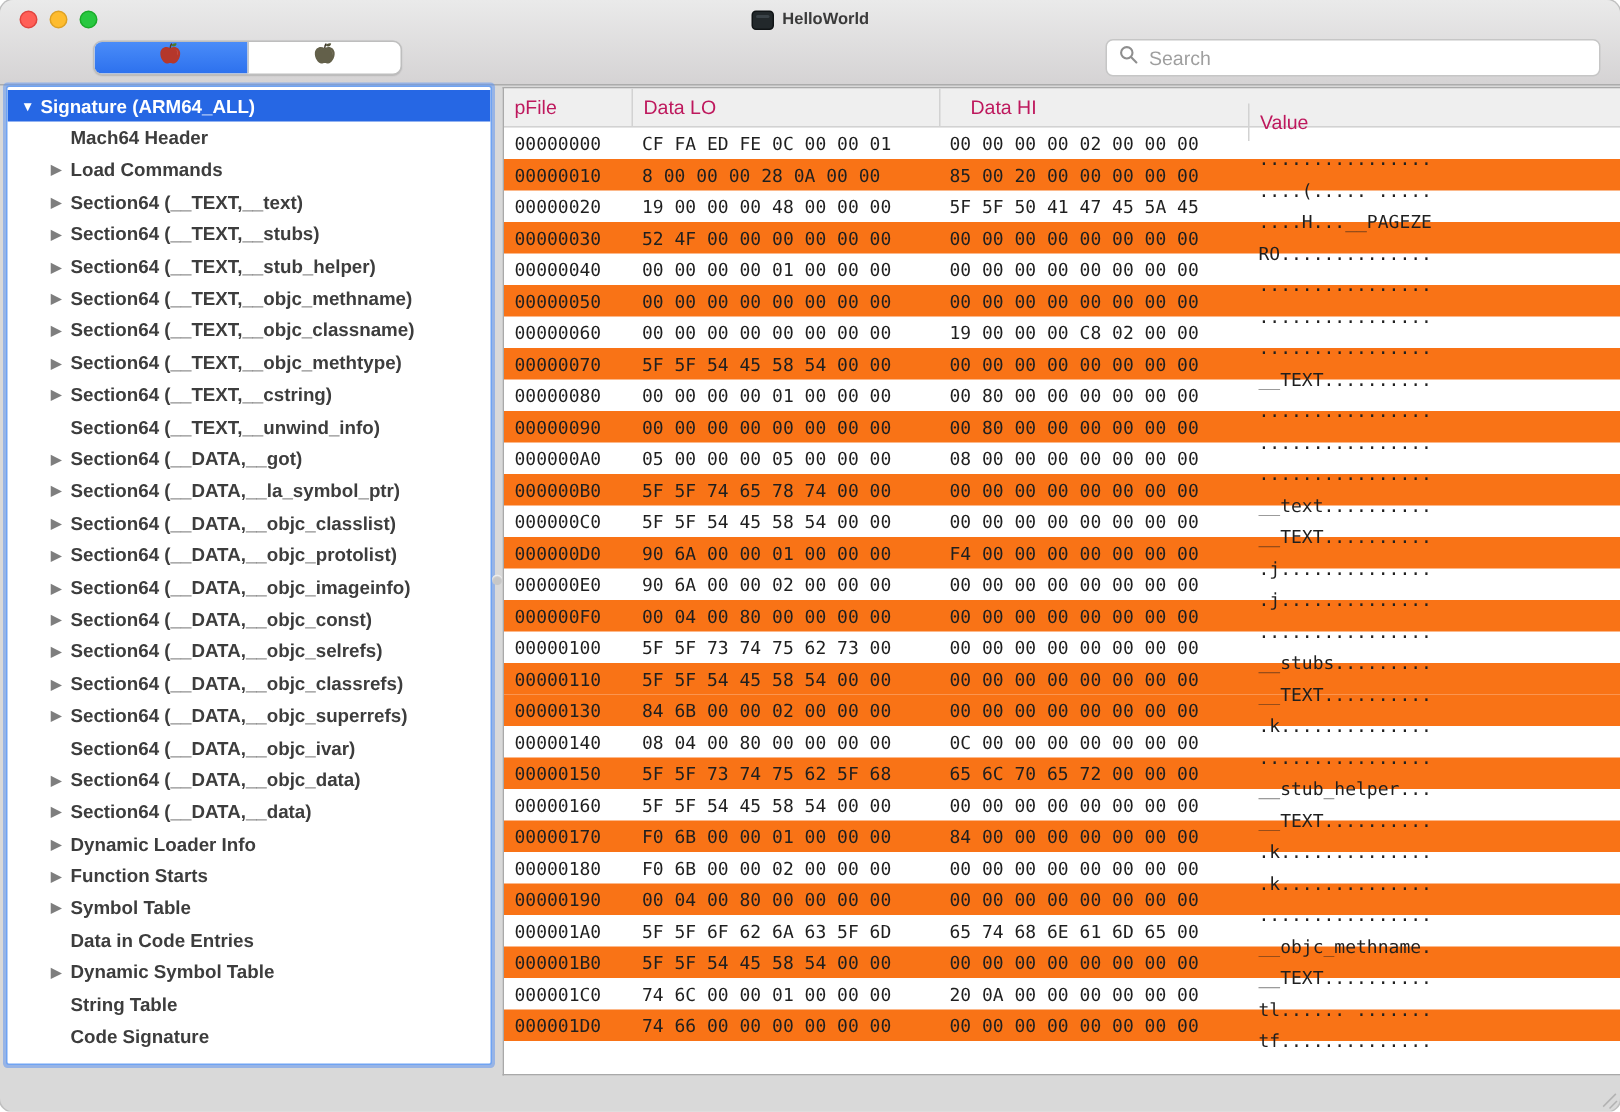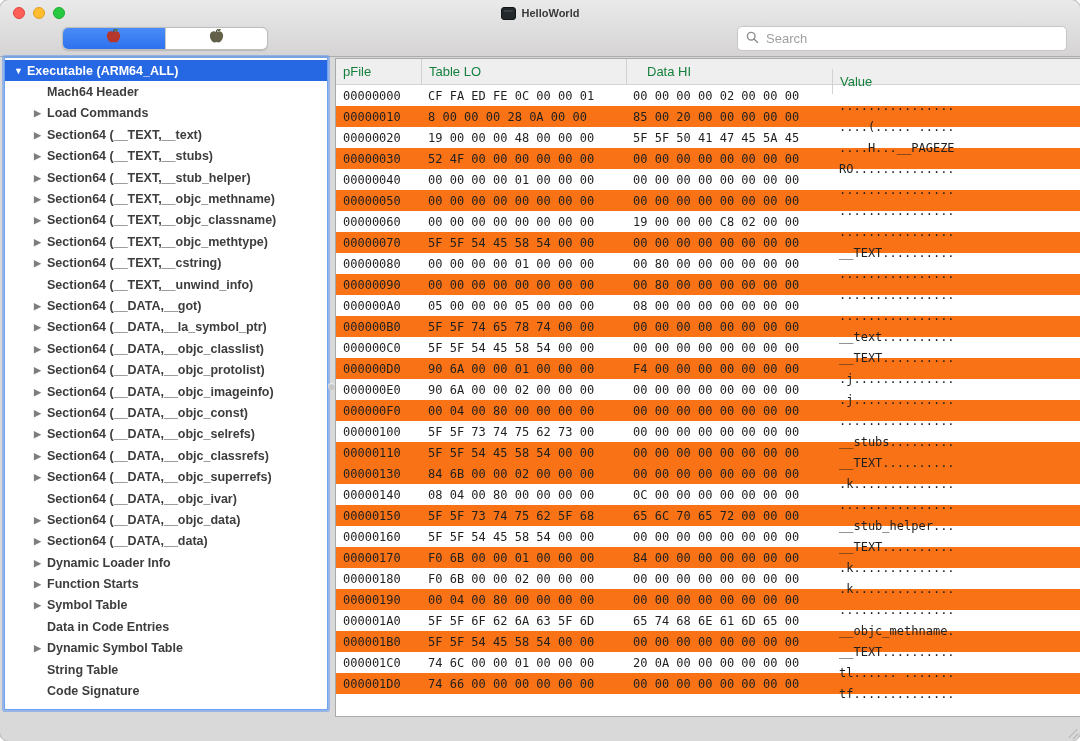--- a/index.html
+++ b/index.html
@@ -60,21 +60,21 @@
   
   .splitter-dimple{position:absolute;left:328px;top:383px;width:7px;height:7px;
     border-radius:50%;background:#C7C7C7;box-shadow:inset 0 1px 1px rgba(255,255,255,.8);}
   
   .table{
     position:absolute;left:335px;top:58px;width:745px;height:659px;
     background:#FFFFFF;border:1px solid #A9A9A9;border-right:none;
     overflow:hidden;
   }
   .thead{display:flex;height:26px;background:#EFEFEF;border-bottom:1px solid #D2D2D2;
-    font-size:13px;color:#15803d;align-items:center;}
+    font-size:13px;color:#be185d;align-items:center;}
   .th{padding-left:7px;height:100%;display:flex;align-items:center;}
   .th + .th{border-left:1px solid #D2D2D2;}
   .w-pfile{width:85px;flex:0 0 85px;}
   .w-lo{width:205px;flex:0 0 205px;}
   .w-hi{width:206px;flex:0 0 206px;padding-left:20px;}
   .w-val{flex:1;margin-top:20px;}
   .tbody{font-family:"DejaVu Sans Mono","Liberation Mono",monospace;
     font-size:12px;color:#1F1F1F;}
   .hex-row{display:flex;height:21px;align-items:center;white-space:pre;}
   .hex-row.odd{background:#f97316;}
@@ -132,21 +132,21 @@
         </span>
         <input class="search-input" type="text" placeholder="Search" style="">
       </div>
     </div>
   </div>
 
   <div class="sidebar" id="tree">
       <div class="tree-row selected">
         <span class="indent" style="width: 8px;"></span>
         <span class="disclosure">▼</span>
-        <span>Executable (ARM64_ALL)</span>
+        <span>Signature (ARM64_ALL)</span>
       </div>
       <div class="tree-row">
         <span class="indent" style="width: 28px;"></span>
         <span class="disclosure"></span>
         <span>Mach64 Header</span>
       </div>
       <div class="tree-row">
         <span class="indent" style="width: 28px;"></span>
         <span class="disclosure">▶</span>
         <span>Load Commands</span>
@@ -285,21 +285,21 @@
         <span class="indent" style="width: 28px;"></span>
         <span class="disclosure"></span>
         <span>Code Signature</span>
       </div>
     </div>
   <div class="splitter-dimple"></div>
 
   <div class="table">
     <div class="thead">
       <div class="th w-pfile">pFile</div>
-      <div class="th w-lo">Table LO</div>
+      <div class="th w-lo">Data LO</div>
       <div class="th w-hi">Data HI</div>
       <div class="th w-val">Value</div>
     </div>
     <div class="tbody" id="rows">
         <div class="hex-row"><span class="cell w-pfile">00000000</span><span class="cell w-lo">CF FA ED FE 0C 00 00 01</span><span class="cell w-hi">00 00 00 00 02 00 00 00</span><span class="cell w-val">................</span></div>
         <div class="hex-row odd"><span class="cell w-pfile">00000010</span><span class="cell w-lo">8 00 00 00 28 0A 00 00</span><span class="cell w-hi">85 00 20 00 00 00 00 00</span><span class="cell w-val">....(..... .....</span></div>
         <div class="hex-row"><span class="cell w-pfile">00000020</span><span class="cell w-lo">19 00 00 00 48 00 00 00</span><span class="cell w-hi">5F 5F 50 41 47 45 5A 45</span><span class="cell w-val">....H...__PAGEZE</span></div>
         <div class="hex-row odd"><span class="cell w-pfile">00000030</span><span class="cell w-lo">52 4F 00 00 00 00 00 00</span><span class="cell w-hi">00 00 00 00 00 00 00 00</span><span class="cell w-val">RO..............</span></div>
         <div class="hex-row"><span class="cell w-pfile">00000040</span><span class="cell w-lo">00 00 00 00 01 00 00 00</span><span class="cell w-hi">00 00 00 00 00 00 00 00</span><span class="cell w-val">................</span></div>
         <div class="hex-row odd"><span class="cell w-pfile">00000050</span><span class="cell w-lo">00 00 00 00 00 00 00 00</span><span class="cell w-hi">00 00 00 00 00 00 00 00</span><span class="cell w-val">................</span></div>

